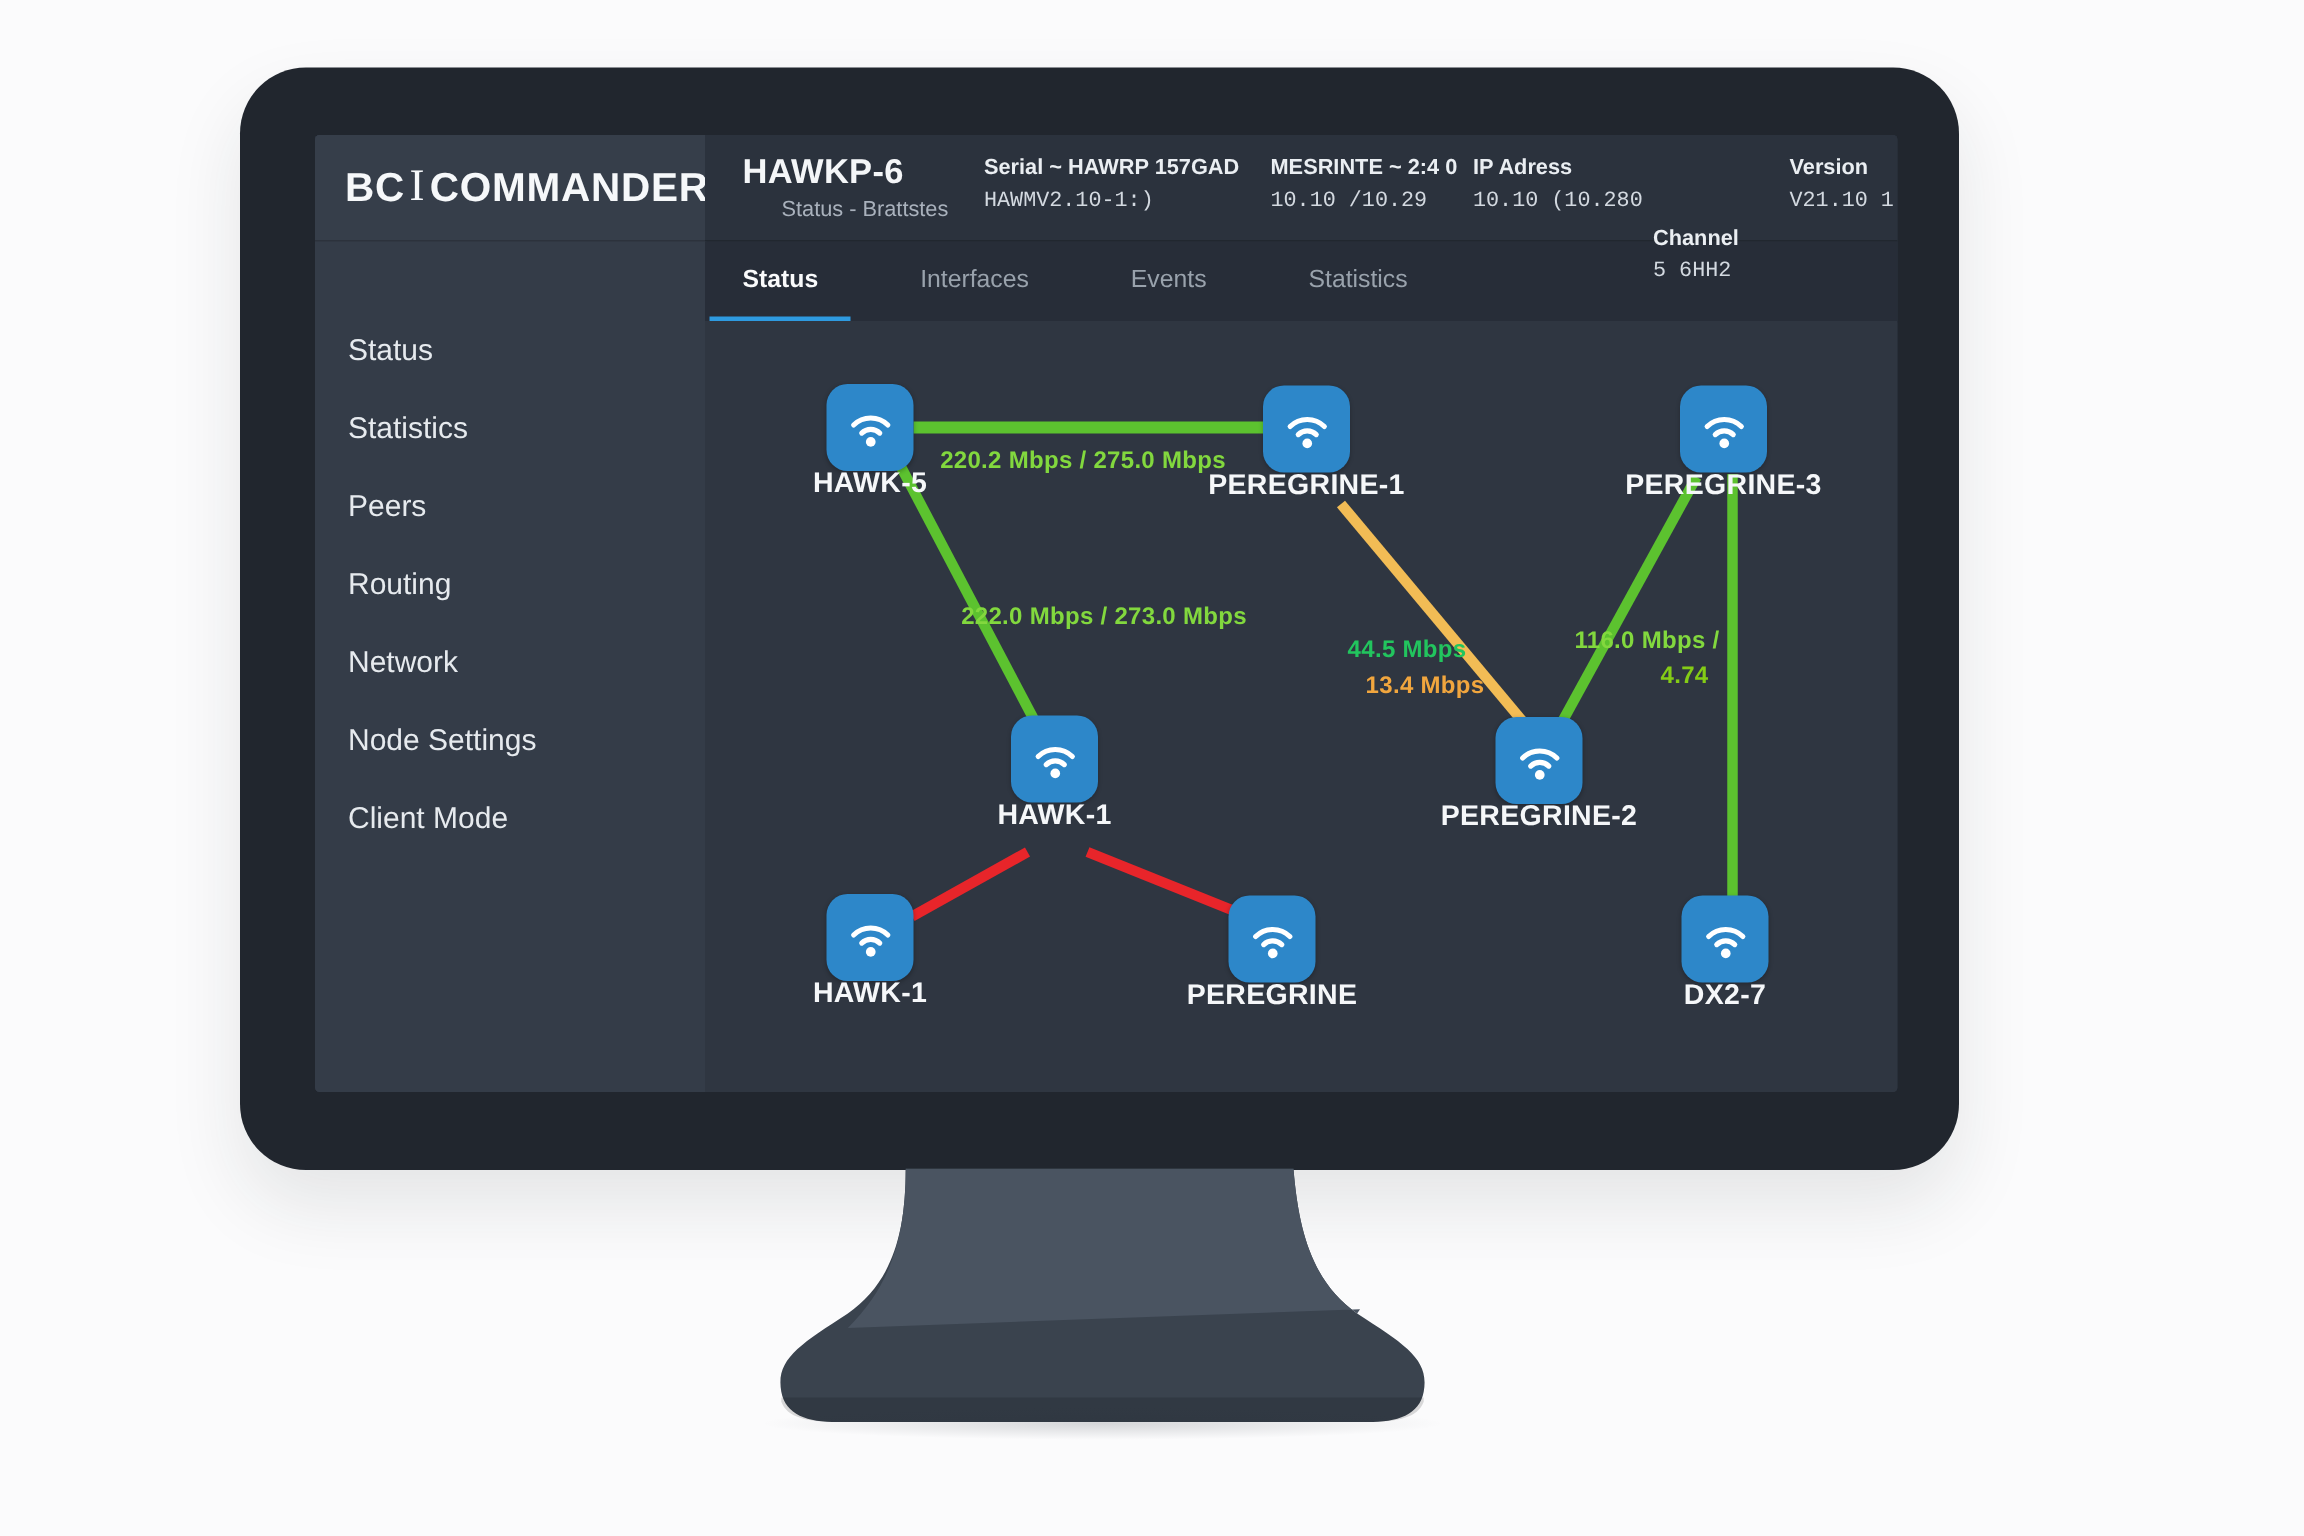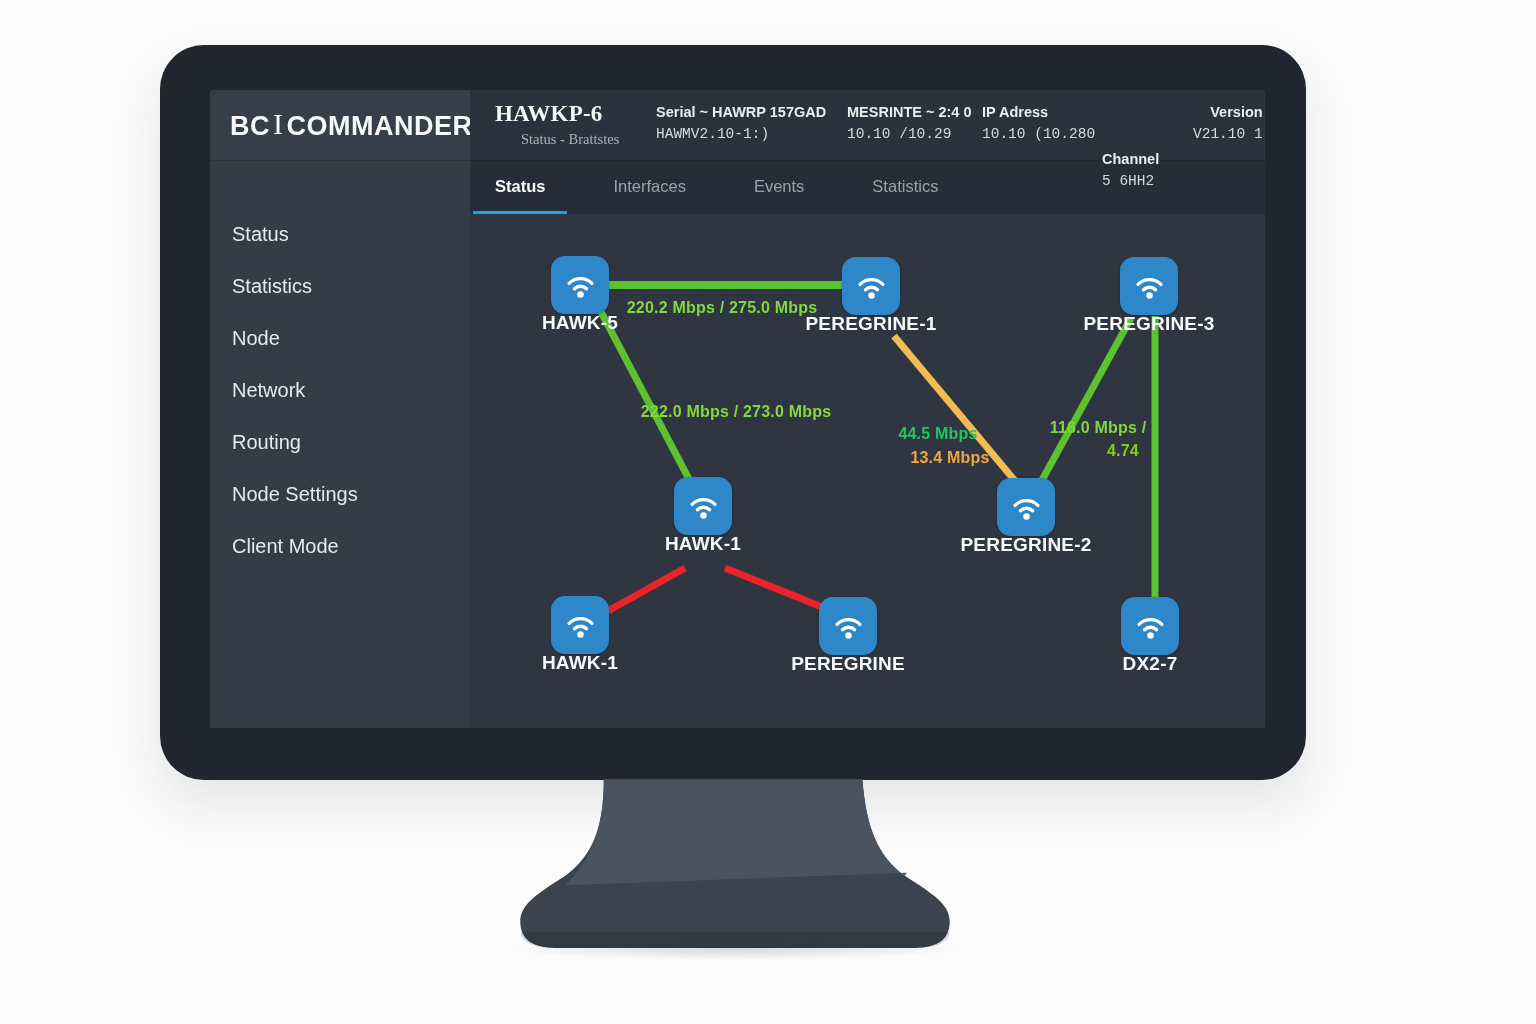--- a/index.html
+++ b/index.html
@@ -46,26 +46,26 @@
     height:52px;line-height:52px;padding-left:22px;
     color:#e6eaee;font-size:20px;font-weight:500;cursor:pointer;
   }
 
   
   .right-col{position:absolute;left:260px;top:0;width:795px;height:100%;}
   .device-header{
     position:relative;height:70px;background:#2b323d;
     border-bottom:1px solid rgba(0,0,0,0.22);
   }
-  .title-block{position:absolute;left:25px;top:11px;font-family:Liberation Serif, serif;}
+  .title-block{position:absolute;left:25px;top:11px;}
   .hdr-title{color:#f4f6f8;font-size:23px;font-weight:700;letter-spacing:0.2px;}
   .hdr-subtitle{color:#a9b1bc;font-size:14.5px;margin-top:4px;margin-left:26px;}
   .hfield{position:absolute;top:14px;white-space:nowrap;}
   .hfield-0{left:186px;} .hfield-1{left:377px;} .hfield-2{left:512px;}
-  .hfield-3{left:632px;margin-top:47px;} .hfield-4{left:723px;text-align:right;}
+  .hfield-3{left:632px;margin-top:47px;} .hfield-4{left:723px;}
   .hf-1{font-size:14.5px;font-weight:700;color:#eaeef2;}
   .hf-2{margin-top:6px;font-size:14.5px;font-weight:400;color:#d3d9e0;font-family:Liberation Mono, monospace;}
 
   .tab-bar{
     height:53px;background:#272d38;display:flex;align-items:stretch;
     padding-left:3px;border-bottom:1px solid rgba(0,0,0,0.2);
   }
   .tab{
     display:flex;align-items:center;padding:0 22px;margin-right:24px;
     color:#99a2ac;font-size:16.5px;font-weight:400;cursor:pointer;
@@ -101,23 +101,23 @@
   <div class="monitor">
     <div class="screen">
 
       <div class="left-col">
         <div class="logo-area">
           <div class="logo"><span>BC</span><span class="cursor">I</span><span>COMMANDER</span></div>
         </div>
         <div class="sidebar-nav">
             <div class="side-item">Status</div>
             <div class="side-item">Statistics</div>
-            <div class="side-item">Node</div>
+            <div class="side-item">Peers</div>
+            <div class="side-item">Routing</div>
             <div class="side-item">Network</div>
-            <div class="side-item">Routing</div>
             <div class="side-item">Node Settings</div>
             <div class="side-item">Client Mode</div>
           </div>
       </div>
 
       <div class="right-col">
         <div class="device-header">
           <div class="title-block">
             <div class="hdr-title">HAWKP-6</div>
             <div class="hdr-subtitle">Status - Brattstes</div>

